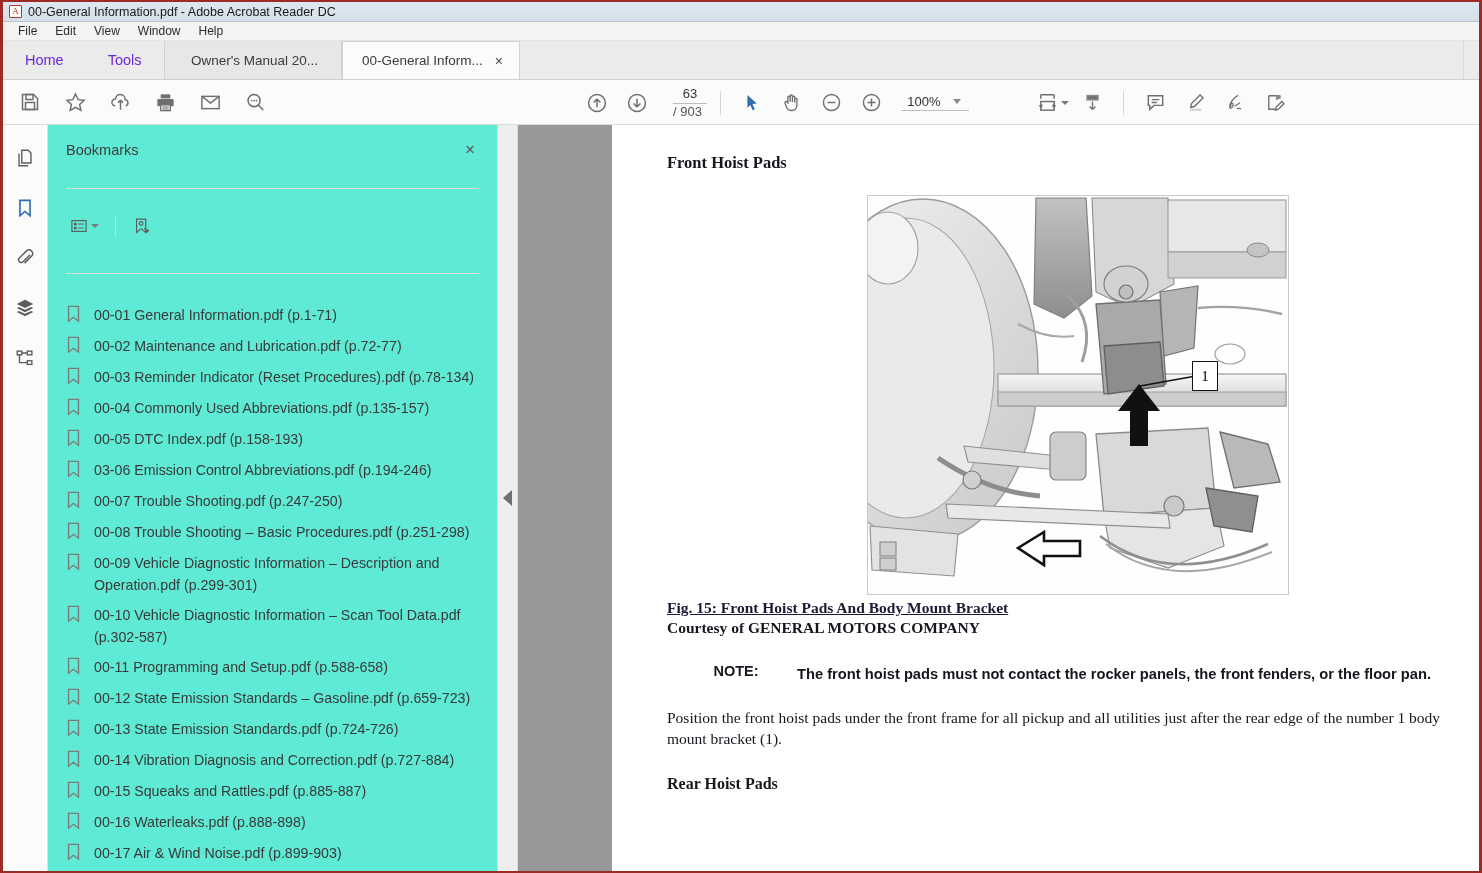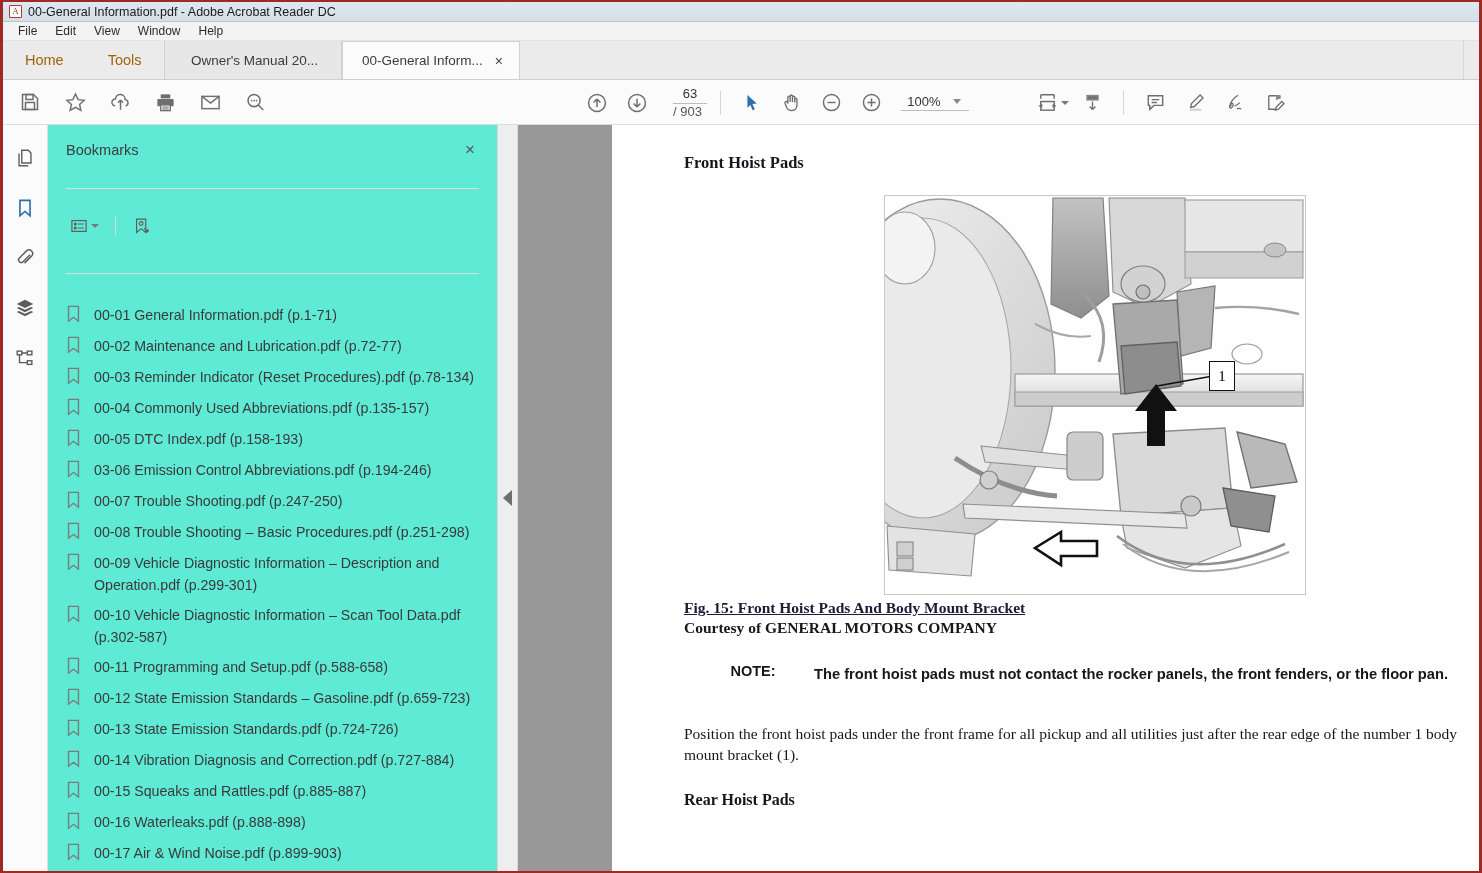--- a/index.html
+++ b/index.html
@@ -64,21 +64,21 @@
   .tabbar {
     height: 39px;
     background: #ebebeb;
     border-bottom: 1px solid #cfcfcf;
     display: flex; align-items: stretch;
     flex: 0 0 auto;
     position: relative;
   }
   .navtab {
     display: flex; align-items: center; justify-content: center;
-    font-size: 14.5px; color: #a16207;
+    font-size: 14.5px; color: #6d28d9;
     padding: 0 22px;
     cursor: default;
     background: #ebebeb;
   }
   .doctab {
     display: flex; align-items: center;
     font-size: 13.5px; color: #3b3b3b;
     padding: 0 12px 0 16px;
     min-width: 178px;
     border-left: 1px solid #d2d2d2;
@@ -283,21 +283,21 @@
     min-width: 0;
     position: relative;
     display: flex;
     justify-content: flex-end;
     overflow: hidden;
   }
   .page {
     background: #ffffff;
     width: 867px;
     height: 100%;
-    padding: 18px 18px 0 72px;
+    padding: 18px 18px 0 55px;
     position: relative;
     overflow: hidden;
   }
 
   
   .doc-h1 {
     font-family: "Liberation Serif", serif;
     font-weight: bold;
     font-size: 16.5px;
     color: #16161d;
@@ -345,21 +345,21 @@
     font-weight: bold;
     font-size: 14.7px;
     line-height: 22px;
     color: #16161d;
   }
   .doc-p {
     font-family: "Liberation Serif", serif;
     font-size: 15.5px;
     line-height: 21px;
     color: #16161d;
-    margin-top: 38px;
+    margin-top: 22px;
   }
   .doc-h2 {
     font-family: "Liberation Serif", serif;
     font-weight: bold;
     font-size: 16px;
     color: #16161d;
     margin-top: 26px;
   }
   .callout-box {
     position: absolute;

